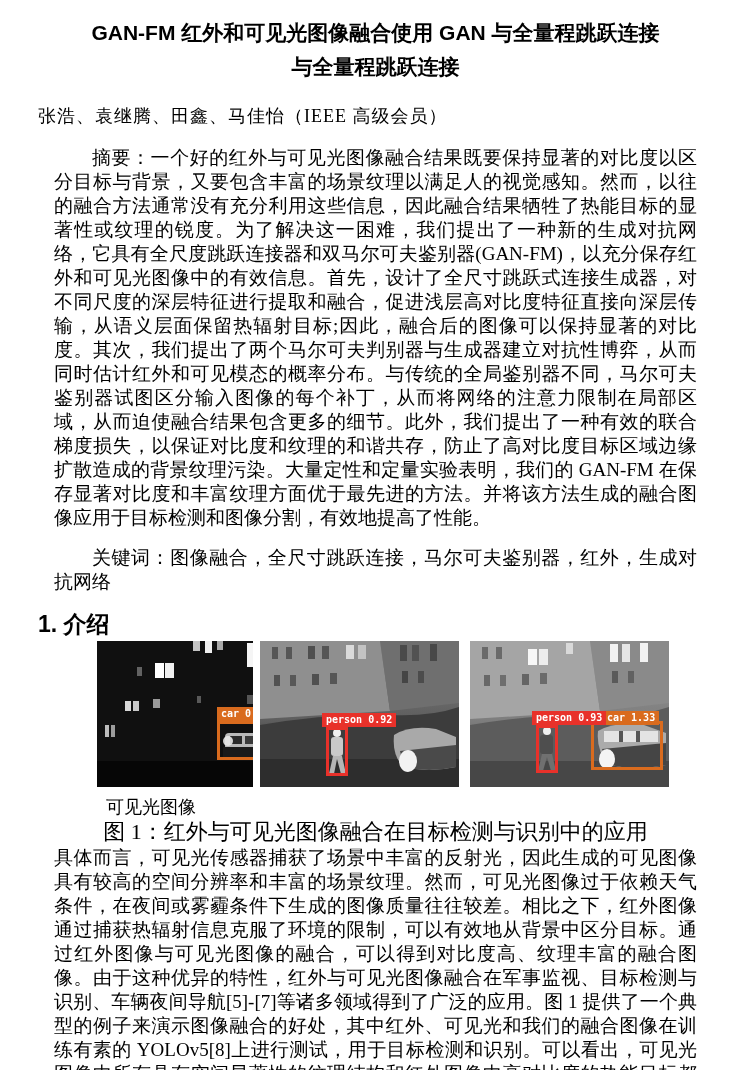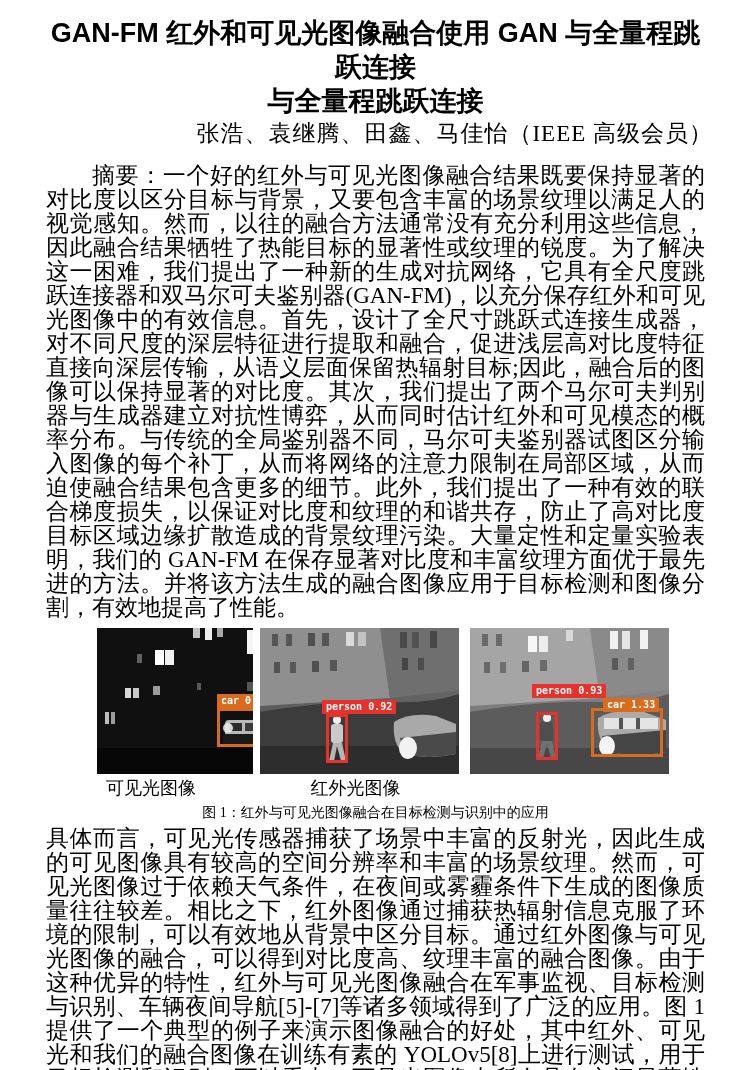--- a/index.html
+++ b/index.html
@@ -8,40 +8,40 @@
     position: relative;
     width: 751px;
     height: 1070px;
     overflow: hidden;
     background: #ffffff;
     color: #000;
     font-family: "Liberation Serif", "DejaVu Serif", serif;
     padding: 16px 38px 0 38px;
   }
   .title {
-    margin: 0 0 4px 0;
+    margin: 0 0 20px 0;
     text-align: center;
     font-family: "Liberation Sans", "DejaVu Sans", sans-serif;
     font-weight: 700;
-    font-size: 27px;
+    font-size: 21px;
     line-height: 34px;
     color: #000;
   }
   .authors {
-    text-align: right;
-    font-size: 23px;
+    text-align: left;
+    font-size: 18px;
     line-height: 24px;
     margin: 2px 0 18px 0;
     letter-spacing: 1px;
   }
   .para {
-    font-size: 23px;
+    font-size: 19px;
     line-height: 24px;
     text-align: justify;
-    margin: 8px;
+    margin: 16px;
   }
   .indent { text-indent: 2em; }
   .section-heading {
     font-family: "Liberation Sans", "DejaVu Sans", sans-serif;
     font-weight: 700;
     font-size: 23px;
     line-height: 28px;
     margin: 5px 0 3px 0;
   }
   
@@ -67,48 +67,50 @@
     font-weight: 700;
     font-size: 10px;
     line-height: 14px;
     height: 14px;
     color: #fff;
     padding: 0 4px;
     white-space: nowrap;
   }
   .chip-orange { background: #d96b1e; }
   .chip-red    { background: #e8312a; text-align: center; }
-  .labels-row { display: flex; margin-left: 15px; margin-top: 3px; }
+  .labels-row { display: flex; margin-left: 15px; margin-top: 9px; }
   .panel-label {
     flex: none; text-align: center;
     font-size: 18px; line-height: 22px;
   }
   .pl-1 { width: 196px; }
   .pl-2 { width: 199px; margin-left: 7px; }
   .pl-3 { width: 199px; margin-left: 11px; }
   .fig-caption {
     text-align: center;
-    font-size: 14px;
+    font-size: 22px;
     line-height: 24px;
     margin-top: 2px;
   }
   .after-figure { margin-top: 2px; }
 </style>
 </head>
 <body>
 
 <div class="page">
 
   <h1 class="title"><span>GAN-FM 红外和可见光图像融合使用 GAN 与全量程跳跃连接</span><br><span>与全量程跳跃连接</span></h1>
 
   <div class="authors">张浩、袁继腾、田鑫、马佳怡（IEEE 高级会员）</div>
 
   <p class="para indent">摘要：一个好的红外与可见光图像融合结果既要保持显著的对比度以区分目标与背景，又要包含丰富的场景纹理以满足人的视觉感知。然而，以往的融合方法通常没有充分利用这些信息，因此融合结果牺牲了热能目标的显著性或纹理的锐度。为了解决这一困难，我们提出了一种新的生成对抗网络，它具有全尺度跳跃连接器和双马尔可夫鉴别器(GAN-FM)，以充分保存红外和可见光图像中的有效信息。首先，设计了全尺寸跳跃式连接生成器，对不同尺度的深层特征进行提取和融合，促进浅层高对比度特征直接向深层传输，从语义层面保留热辐射目标;因此，融合后的图像可以保持显著的对比度。其次，我们提出了两个马尔可夫判别器与生成器建立对抗性博弈，从而同时估计红外和可见模态的概率分布。与传统的全局鉴别器不同，马尔可夫鉴别器试图区分输入图像的每个补丁，从而将网络的注意力限制在局部区域，从而迫使融合结果包含更多的细节。此外，我们提出了一种有效的联合梯度损失，以保证对比度和纹理的和谐共存，防止了高对比度目标区域边缘扩散造成的背景纹理污染。大量定性和定量实验表明，我们的 GAN-FM 在保存显著对比度和丰富纹理方面优于最先进的方法。并将该方法生成的融合图像应用于目标检测和图像分割，有效地提高了性能。</p>
 
-
+  <p class="para indent">关键词：图像融合，全尺寸跳跃连接，马尔可夫鉴别器，红外，生成对抗网络</p>
+
+  <h2 class="section-heading">1. 介绍</h2>
 
 
   <div class="figure-block">
     <div class="panels-row">
 
       <div class="panel panel-1">
         <svg width="196" height="146" viewBox="0 0 196 146">
           <rect x="0" y="0" width="196" height="146" fill="#070707"></rect>
           <rect x="0" y="0" width="196" height="120" fill="#101010"></rect>
           <rect x="0" y="120" width="196" height="26" fill="#060606"></rect>
@@ -220,27 +222,26 @@
           <path d="M128,90 Q146,80 174,84 L196,92 L196,124 Q166,130 140,124 Q126,112 128,90 Z" fill="#ababab"></path>
           <rect x="134" y="90" width="54" height="11" fill="#e4e4e4"></rect>
           <rect x="149" y="90" width="4" height="11" fill="#555555"></rect>
           <rect x="166" y="90" width="4" height="11" fill="#555555"></rect>
           <path d="M132,108 L196,102 L196,124 Q166,130 140,124 Z" fill="#454545"></path>
           <ellipse cx="137" cy="118" rx="8" ry="10" fill="#f4f4f4"></ellipse>
         </svg>
         <div class="bbox bbox-red" style="left:66px; top:84px; width:22px; height:48px; z-index:2;"></div>
         <div class="bbox bbox-orange" style="left:121px; top:80px; width:72px; height:49px; z-index:1;"></div>
         <span class="chip chip-orange" style="left:133px; top:70px; z-index:3;">car 1.33</span>
-        <span class="chip chip-red" style="left:62px; top:56px; z-index:4;">person 0.93</span>
+        <span class="chip chip-red" style="left:62px; top:70px; z-index:4;">person 0.93</span>
       </div>
     </div>
 
     <div class="labels-row">
       <span class="panel-label pl-1">可见光图像</span>
-      <span class="panel-label pl-2">红外光图像</span>
     </div>
 
     <div class="fig-caption">图 1：红外与可见光图像融合在目标检测与识别中的应用</div>
   </div>
 
   <p class="para after-figure">具体而言，可见光传感器捕获了场景中丰富的反射光，因此生成的可见图像具有较高的空间分辨率和丰富的场景纹理。然而，可见光图像过于依赖天气条件，在夜间或雾霾条件下生成的图像质量往往较差。相比之下，红外图像通过捕获热辐射信息克服了环境的限制，可以有效地从背景中区分目标。通过红外图像与可见光图像的融合，可以得到对比度高、纹理丰富的融合图像。由于这种优异的特性，红外与可见光图像融合在军事监视、目标检测与识别、车辆夜间导航[5]-[7]等诸多领域得到了广泛的应用。图 1 提供了一个典型的例子来演示图像融合的好处，其中红外、可见光和我们的融合图像在训练有素的 YOLOv5[8]上进行测试，用于目标检测和识别。可以看出，可见光图像中所有具有空间显著性的纹理结构和红外图像中高对比度的热能目标都被传输到融合结果中。结</p>
 
 </div>
 
 </body></html>

